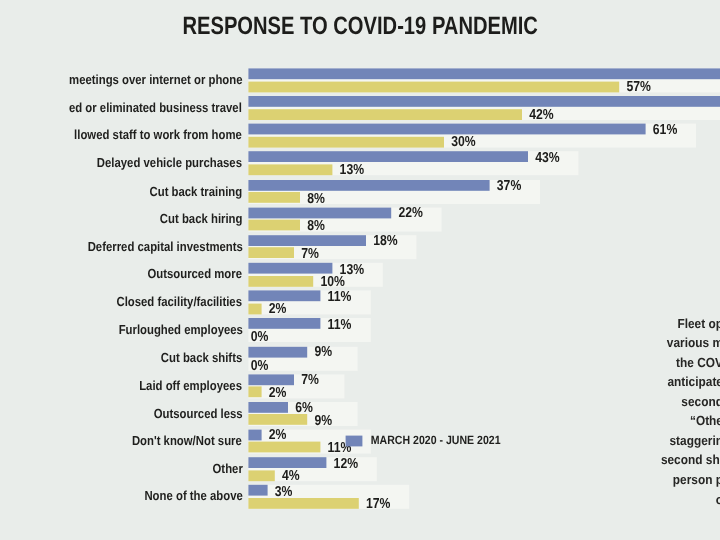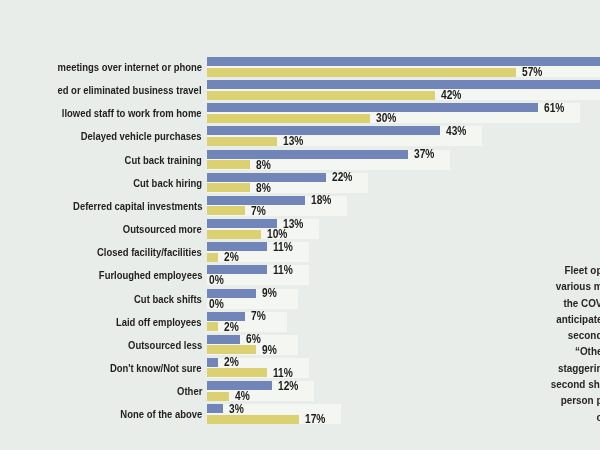--- a/index.html
+++ b/index.html
@@ -22,20 +22,23 @@
                 transform:scaleX(0.88);transform-origin:0 0;color:#1f1f1d;}
   .side-text{position:absolute;right:-2px;top:262px;text-align:right;font-size:11px;font-weight:bold;
              line-height:16.3px;transform:scaleX(0.9);transform-origin:100% 0;
              white-space:nowrap;color:#262624;}
   .side-text div{height:16.3px;}
 </style>
 </head>
 <body>
 
 <div id="stage">
+  <div class="title">
+    <span>RESPONSE TO COVID-19 PANDEMIC</span>
+  </div>
 
   <div class="chart" id="chart">
       <div class="row-band" style="left: 163px; top: 57px; width: 437px;"></div>
       <div class="cat-label" style="right: 442px; top: 61px;">meetings over internet or phone</div>
       <div class="bar" style="left: 163px; top: 57px; width: 437px; background: rgb(114, 133, 184);"></div>
       <div class="bar" style="left: 163px; top: 67.5px; width: 309px; background: rgb(220, 209, 114);"></div>
       <div class="pct" style="left: 478px; top: 67.5px;">57%</div>
       <div class="row-band" style="left: 163px; top: 80.15px; width: 437px;"></div>
       <div class="cat-label" style="right: 442px; top: 84.15px;">ed or eliminated business travel</div>
       <div class="bar" style="left: 163px; top: 80.15px; width: 437px; background: rgb(114, 133, 184);"></div>
@@ -121,20 +124,24 @@
       <div class="pct" style="left: 191px; top: 391.6px;">4%</div>
       <div class="row-band" style="left: 163px; top: 404.25px; width: 134px;"></div>
       <div class="cat-label" style="right: 442px; top: 408.25px;">None of the above</div>
       <div class="bar" style="left: 163px; top: 404.25px; width: 16px; background: rgb(114, 133, 184);"></div>
       <div class="pct" style="left: 185px; top: 404.25px;">3%</div>
       <div class="bar" style="left: 163px; top: 414.75px; width: 92px; background: rgb(220, 209, 114);"></div>
       <div class="pct" style="left: 261px; top: 414.75px;">17%</div>
     </div>
 
   <div class="legend">
+    <div class="legend-item">
+      <div class="swatch" id="sw0" style="background: rgb(114, 133, 184);"></div>
+      <div class="legend-label">MARCH 2020 - JUNE 2021</div>
+    </div>
   </div>
 
   <div class="side-text" id="side-text">
       <div>Fleet op</div>
       <div>various m</div>
       <div>the COV</div>
       <div>anticipate</div>
       <div>second</div>
       <div>“Othe</div>
       <div>staggerin</div>

